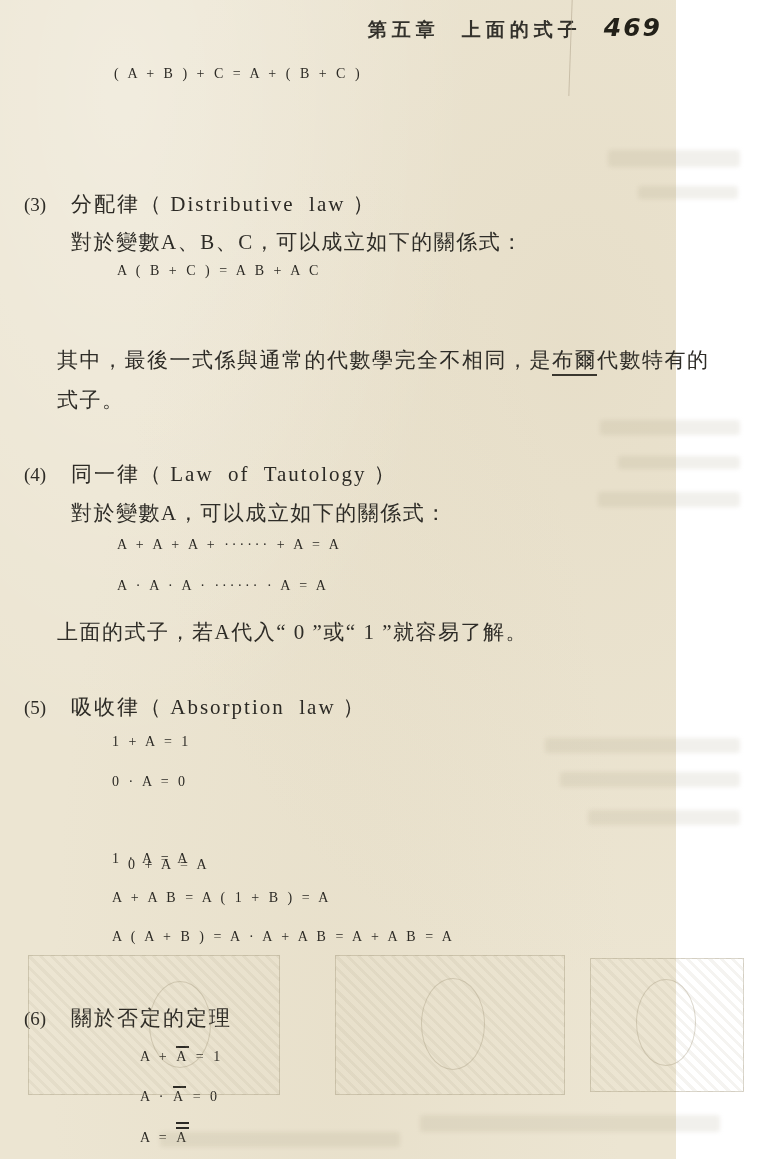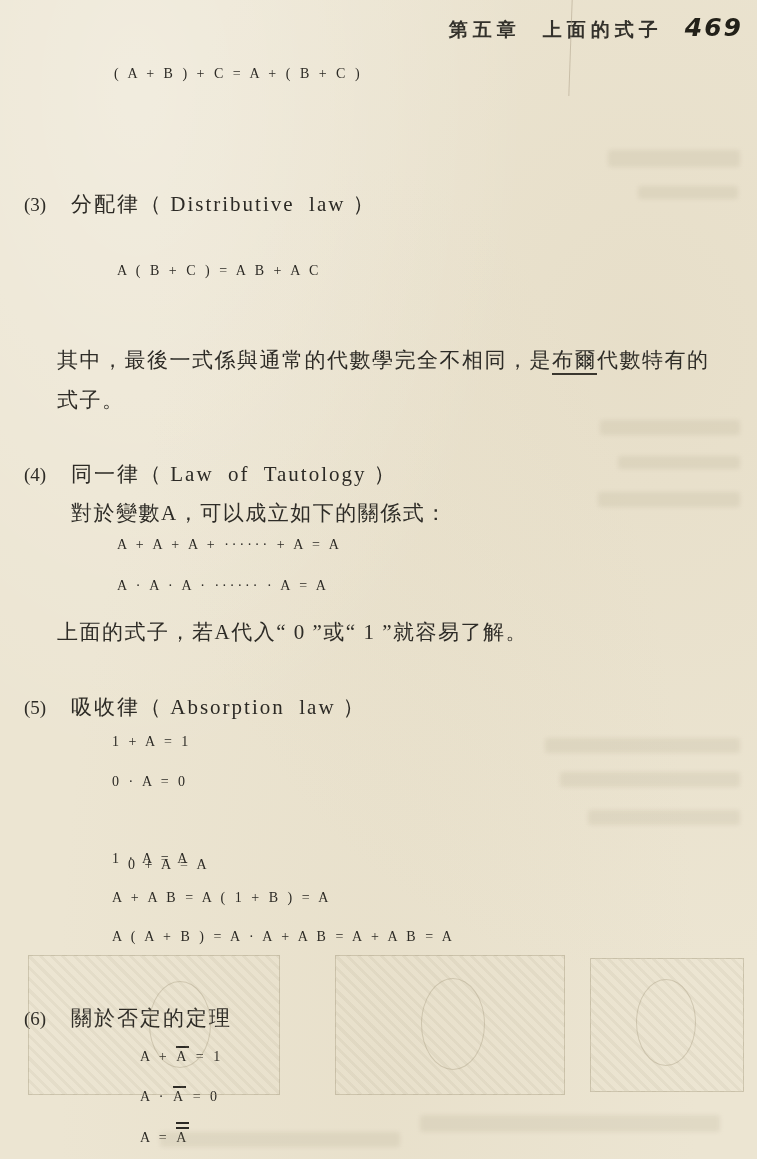--- a/index.html
+++ b/index.html
@@ -5,21 +5,21 @@
   html, body {
     margin: 0;
     padding: 0;
     width: 757px;
     height: 1159px;
     overflow: hidden;
     font-family: "Liberation Serif", "DejaVu Serif", serif;
   }
   .paper {
     position: relative;
-    width: 757px;
+    width: 676px;
     height: 1159px;
     background:
       radial-gradient(ellipse at 18% 8%, rgba(255,255,255,0.28), transparent 45%),
       radial-gradient(ellipse at 85% 30%, rgba(210,196,165,0.20), transparent 55%),
       radial-gradient(ellipse at 50% 90%, rgba(214,202,172,0.18), transparent 60%),
       #ece5d2;
     color: #2e2c27;
   }
   .keepws { white-space: pre-wrap; }
 
@@ -118,22 +118,23 @@
   <div class="header">
     <span class="chapter">第五章</span>
     <span class="booktitle">上面的式子</span>
     <span class="pagenum">469</span>
   </div>
 
   <div class="row eq" style="left:114px; top:66px;">( A + B ) + C = A + ( B + C )</div>
 
   <div class="row secnum" style="left:24px; top:194px;">(3)</div>
   <div class="row sectitle keepws" style="left:71px; top:190px;">分配律（ Distributive  law ）</div>
+  <div class="row cn" style="left:71px; top:228px;">對於變數A、B、C，可以成立如下的關係式：</div>
   <div class="row eq" style="left:117px; top:263px;">A ( B + C ) = A B + A C</div>
-  <div class="row cn" style="left:57px; top:346px; width:690px;"><span>其中，最後一式係與通常的代數學完全不相同，是</span><span class="uline">布爾</span><span>代數特有的</span></div>
+  <div class="row cn" style="left:57px; top:346px; width:690px;font-family:Liberation Mono, monospace;"><span>其中，最後一式係與通常的代數學完全不相同，是</span><span class="uline">布爾</span><span>代數特有的</span></div>
   <div class="row cn" style="left:57px; top:386px;">式子。</div>
 
   <div class="row secnum" style="left:24px; top:464px;">(4)</div>
   <div class="row sectitle keepws" style="left:71px; top:460px;">同一律（ Law  of  Tautology ）</div>
   <div class="row eq" style="left:117px; top:537px;">A + A + A + ······ + A = A</div>
   <div class="row cn" style="left:71px; top:499px;">對於變數A，可以成立如下的關係式：</div>
   <div class="row eq" style="left:117px; top:578px;">A · A · A · ······ · A = A</div>
   <div class="row cn" style="left:57px; top:618px;">上面的式子，若A代入“ 0 ”或“ 1 ”就容易了解。</div>
 
   <div class="row secnum" style="left:24px; top:697px;">(5)</div>

